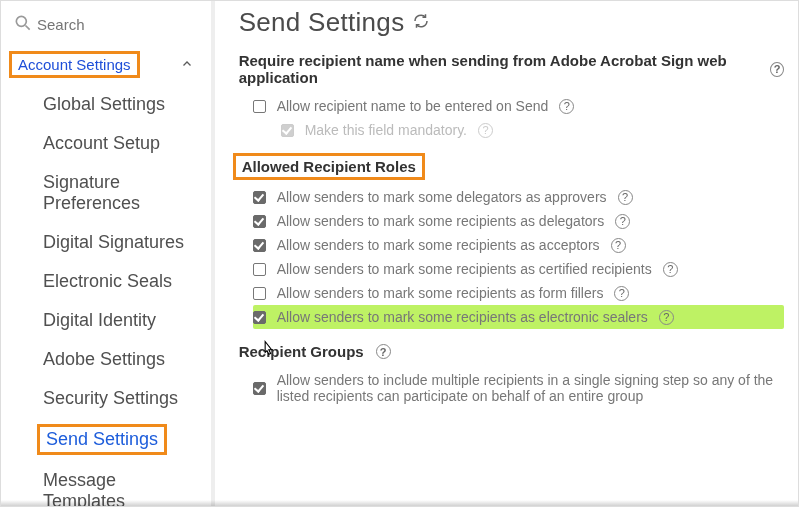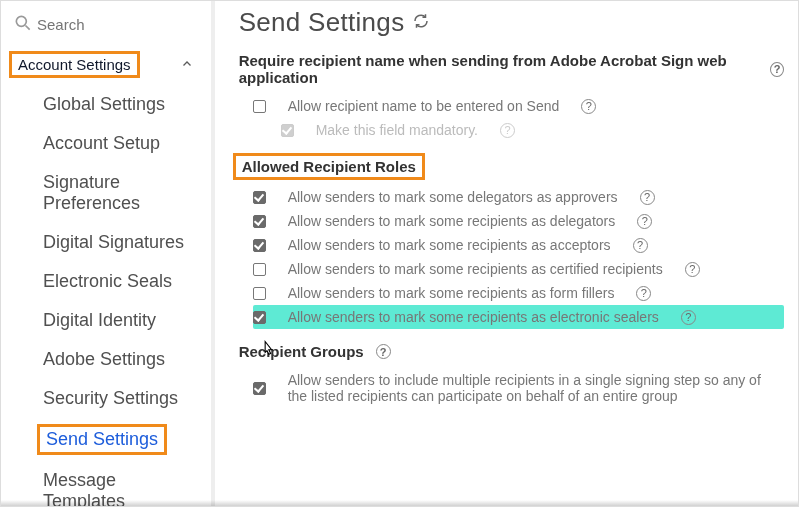--- a/index.html
+++ b/index.html
@@ -19,21 +19,21 @@
   .sidebar { width:210px; flex:0 0 210px; padding:6px 8px 0 6px; }
   .search-row { display:flex; align-items:center; padding:6px 8px 8px 6px; color:#888; }
   .search-row svg { flex:0 0 auto; }
   .search-row input {
     border:none; outline:none; font-size:15px; color:#999; background:transparent;
     padding:2px 4px; width:120px;
   }
 
   .nav-section-header {
     display:flex; align-items:center; justify-content:flex-end;
-    padding:10px 10px 10px 8px; color:#0f172a; font-size:15px;
+    padding:10px 10px 10px 8px; color:#1d4ed8; font-size:15px;
     cursor:pointer;
   }
   .nav-section-header .chev { margin-left:auto; color:#5a5a5a; }
 
   .nav-sub { list-style:none; margin:0; padding:0; }
   .nav-sub li {
     padding:9px 10px 9px 36px; font-size:18px; color:#505050; cursor:pointer;
   }
   .nav-sub li.active { color:#1d5ddb; }
 
@@ -56,21 +56,21 @@
   .section-title { font-size:15px; color:#4b4b4b; display:flex; align-items:center; gap:12px; }
   .section-title.bold { font-weight:600; color:#333; }
   .help {
     display:inline-flex; align-items:center; justify-content:center;
     width:15px; height:15px; border:1px solid #888; border-radius:50%;
     font-size:11px; color:#666;
   }
 
   .option-list { margin:8px 0 0 14px; }
   .option {
-    display:flex; align-items:center; gap:22px; padding:4px 0; color:#777; font-size:14px;
+    display:flex; align-items:center; gap:11px; padding:4px 0; color:#777; font-size:14px;
     position:relative;
   }
   .option .label { flex:0 1 auto; }
 
   .cb {
     width:13px; height:13px; border:1px solid #777; border-radius:2px;
     display:inline-flex; align-items:center; justify-content:center;
     flex:0 0 13px; background:#fff;
   }
   .cb.checked { background:#6a6a6a; border-color:#6a6a6a; }
@@ -81,21 +81,21 @@
   .cb.dis-checked { border-color:#bbb; background:#cfcfcf; }
   .cb.dis-checked::after {
     content:""; width:4px; height:7px; border:solid #fff; border-width:0 2px 2px 0;
     transform:rotate(40deg); margin-top:-2px;
   }
 
   .sub-option { margin-left:28px; color:#bbb; font-style:normal; }
   .sub-option .cb { border-color:#ccc; }
 
   .option.highlight {
-    background:#5eead4;
+    background:#bef264;
     border-radius:2px;
   }
   .option.highlight .cb.checked { background:#6a6a6a; }
 
   .cursor {
     position:absolute;
     pointer-events:none;
     width:22px; height:26px;
   }
 

